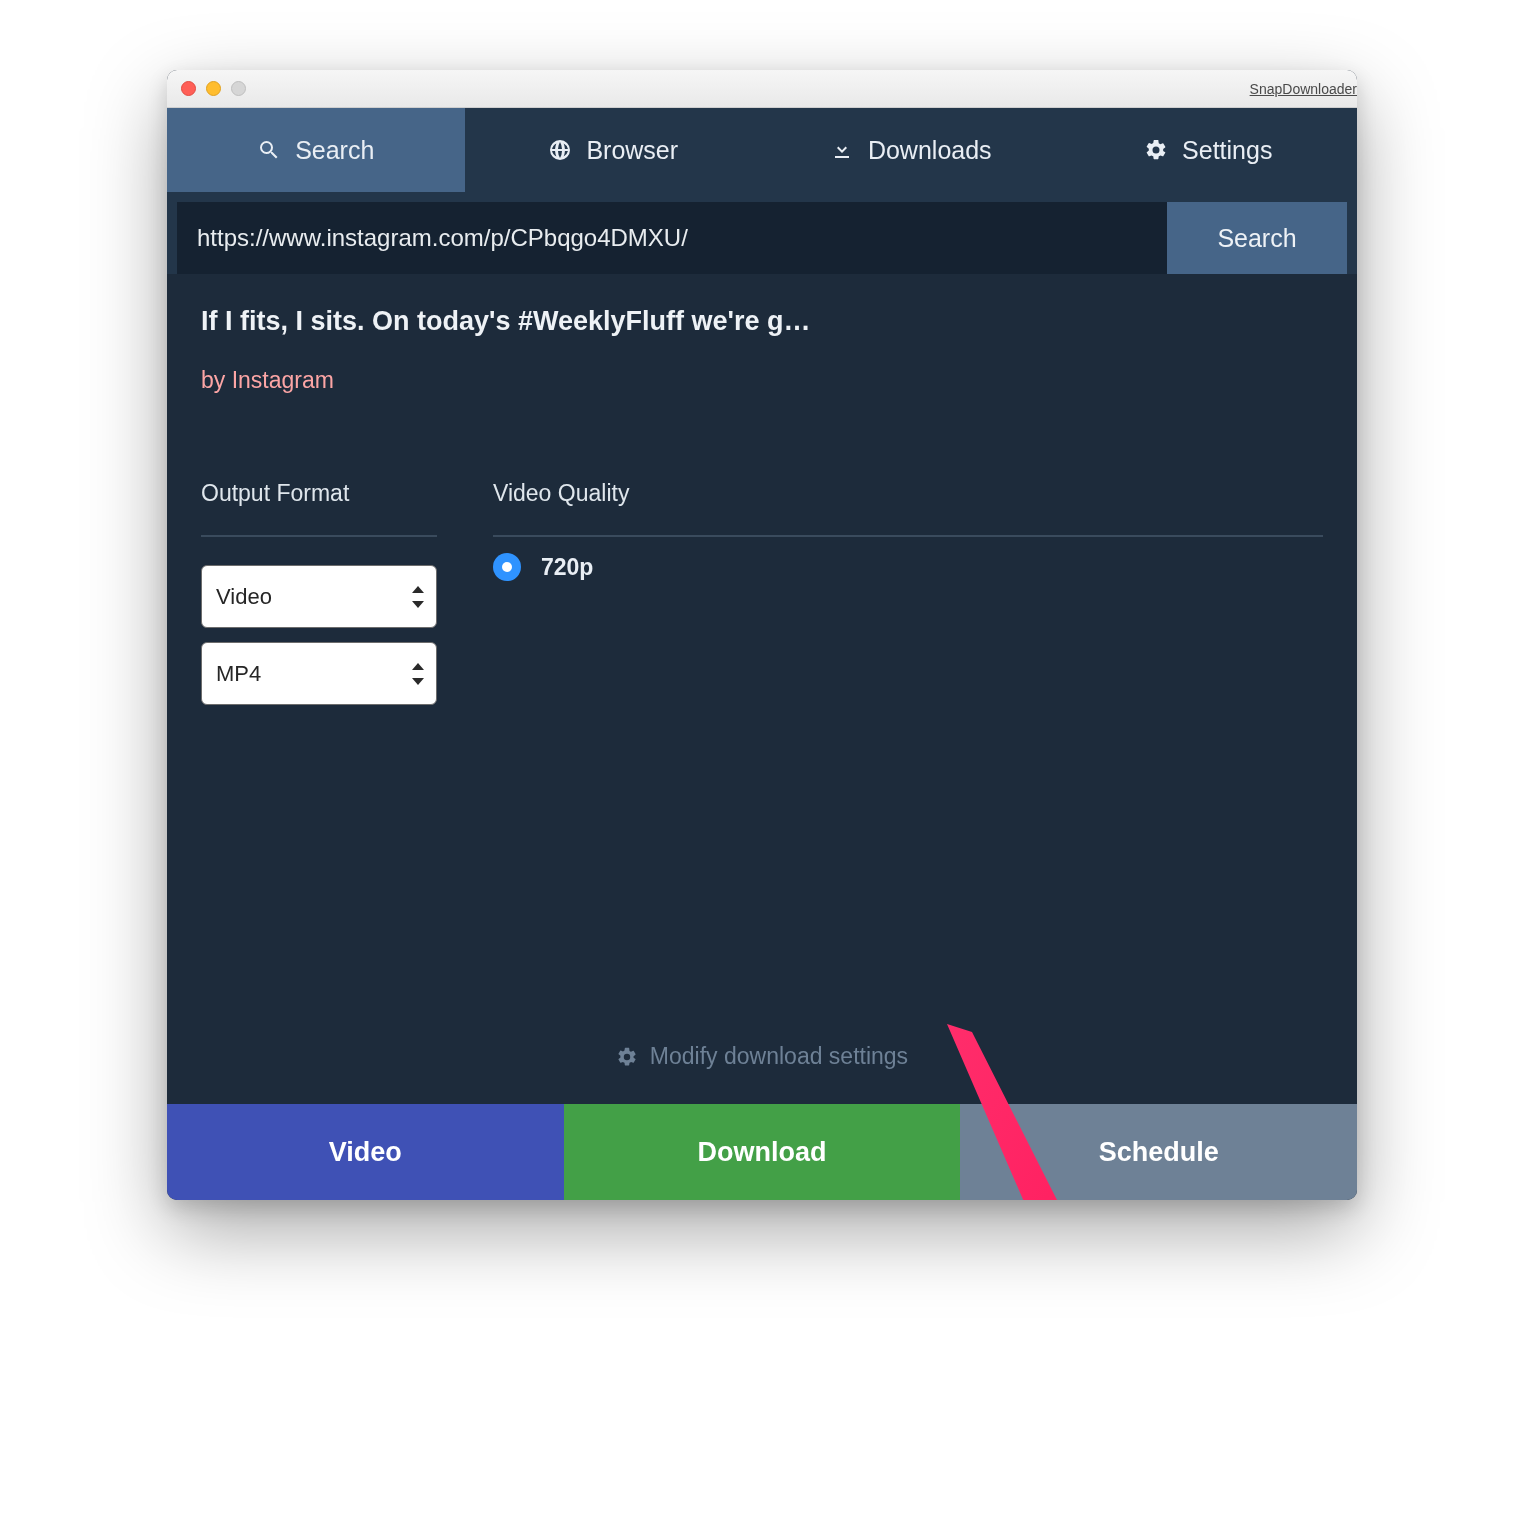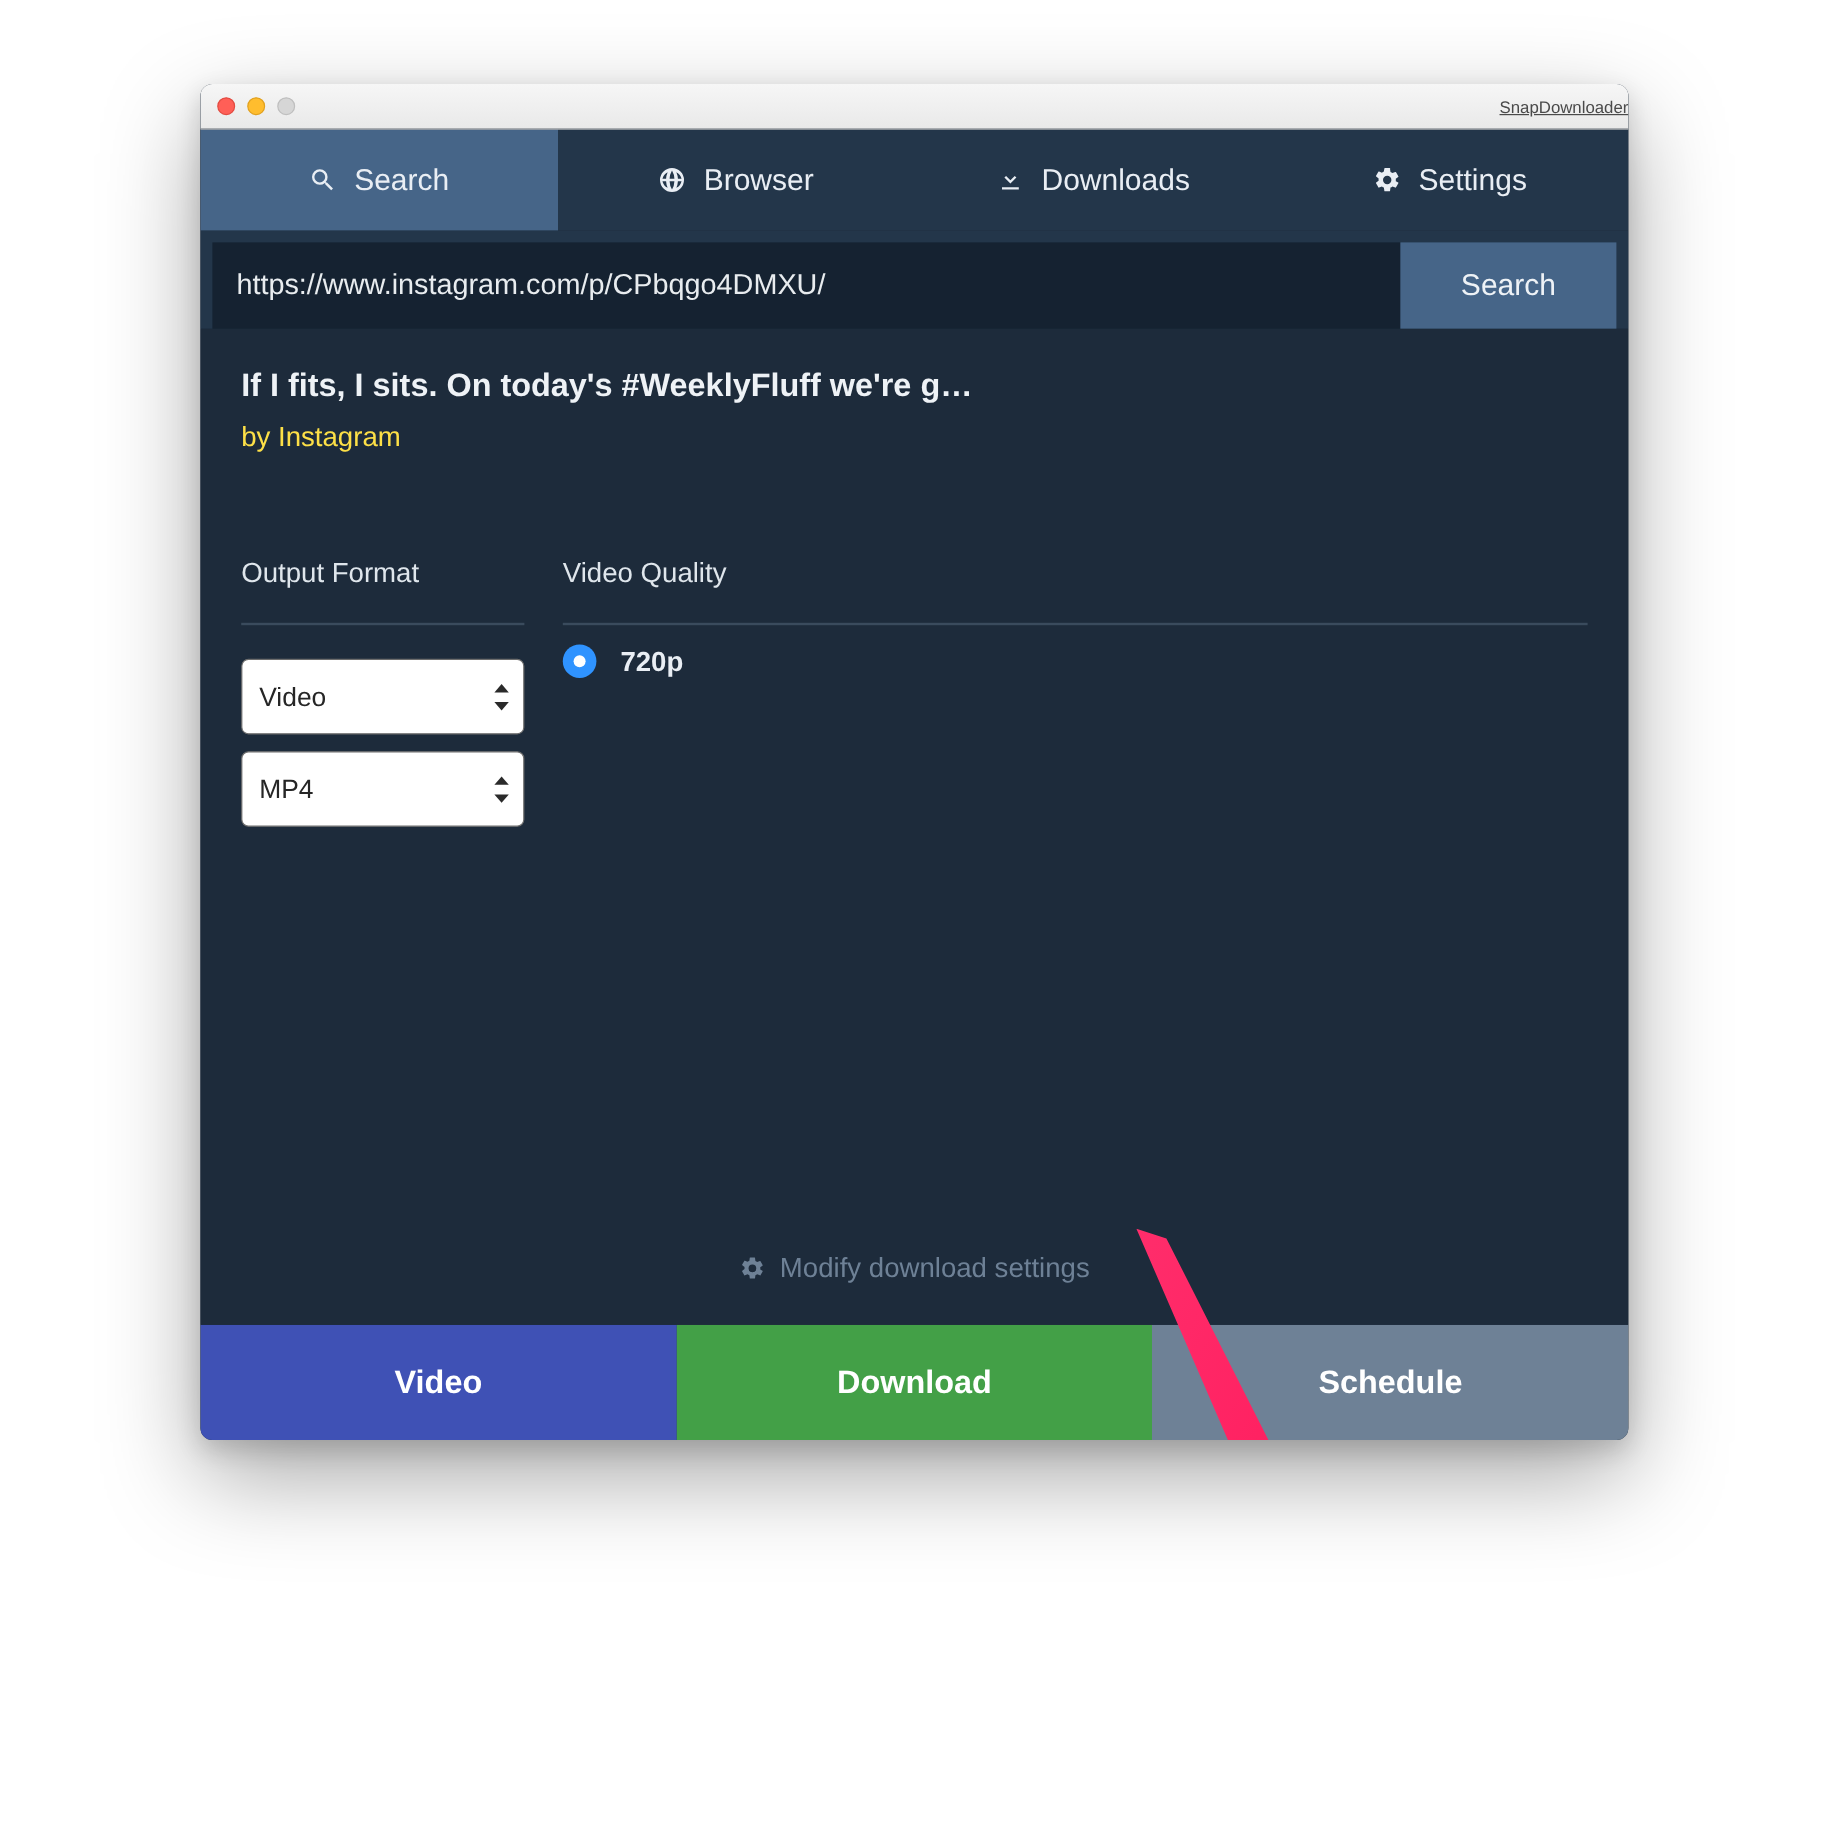--- a/index.html
+++ b/index.html
@@ -84,23 +84,23 @@
   }
   .thumb-duration {
     position:absolute; right:10px; top:50%; transform:translateY(-50%);
     color:#fff; font-size:20px; font-weight:600;
   }
   .vid-meta { flex:1; min-width:0; }
   .vid-title {
     color:#eef2f6; font-size:27px; font-weight:700;
     white-space:nowrap; overflow:hidden; text-overflow:ellipsis;
   }
-  .vid-author { color:#fde047; font-size:23px; margin-top:14px; }
-
-  .options { display:flex; gap:32px; margin-top:86px; }
+  .vid-author { color:#fca5a5; font-size:23px; margin-top:30px; }
+
+  .options { display:flex; gap:56px; margin-top:86px; }
   .col-format { width:236px; }
   .col-quality { flex:1; }
   .col-label {
     color:#dfe6ec; font-size:23px; font-weight:500;
     border-bottom:2px solid #3a4b5d; padding-bottom:28px;
   }
   .select {
     margin-top:28px; width:100%; height:63px; background:#fff; color:#262626;
     border:1px solid #6d6d6d; border-radius:6px; font-size:22px;
     display:flex; align-items:center; padding:0 38px 0 14px;

